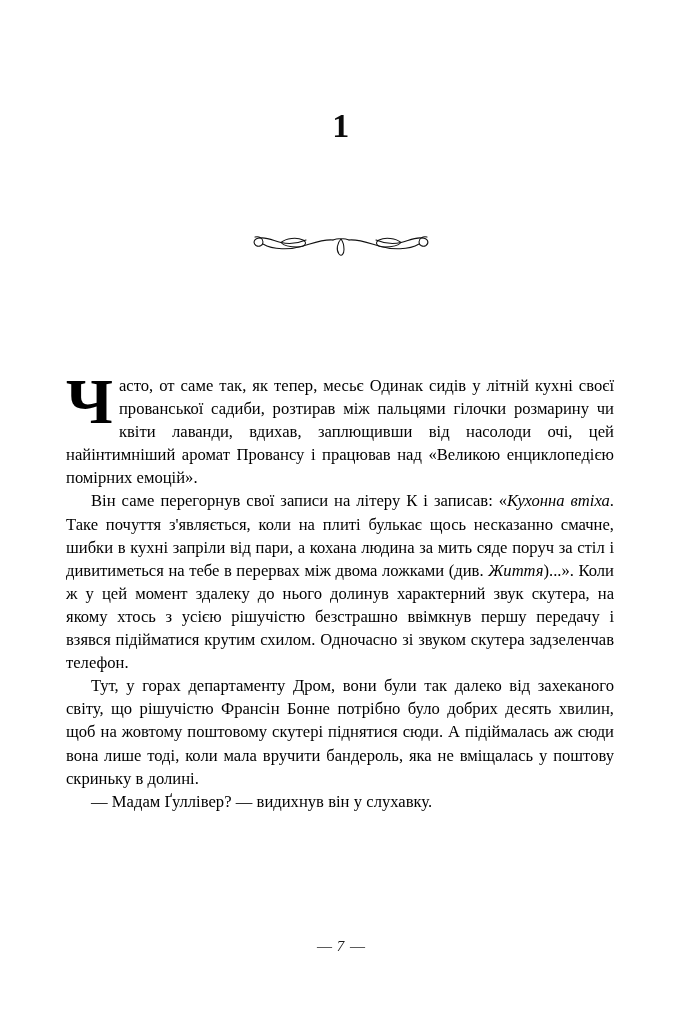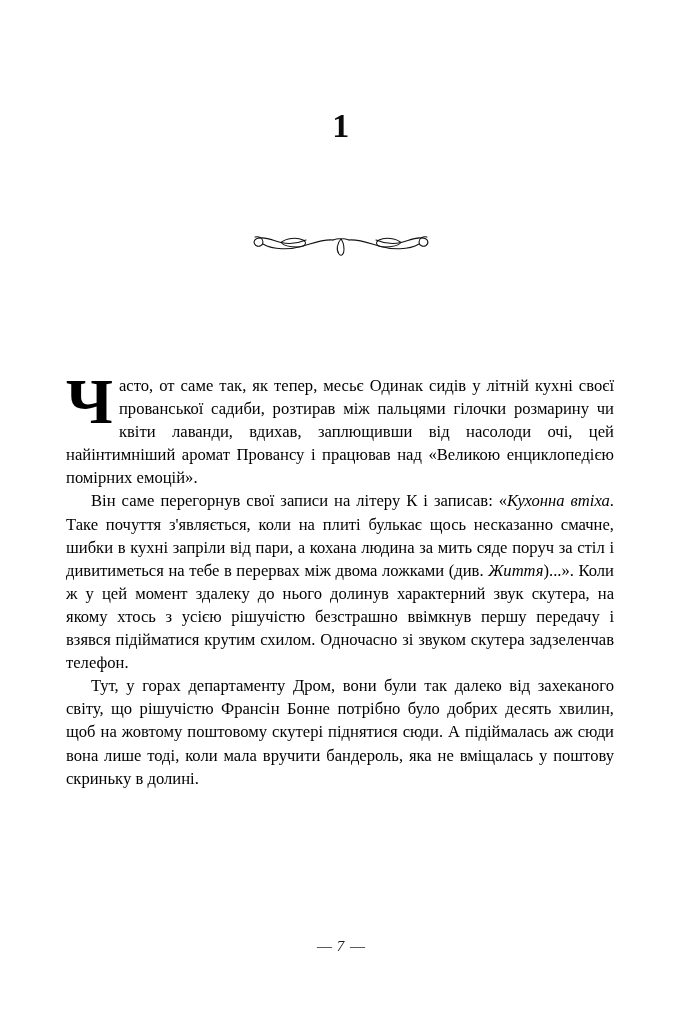--- a/index.html
+++ b/index.html
@@ -149,20 +149,21 @@
 
     <p class="para first">
       <span class="dropcap">Ч</span><span>асто, от саме так, як тепер, месьє Одинак сидів у літній кухні своєї прованської садиби, розтирав між пальцями гілочки розмарину чи квіти лаванди, вдихав, заплющивши від насолоди очі, цей найінтимніший аромат Провансу і працював над «Великою енциклопедією помірних емоцій».</span>
     </p>
 
     <p class="para"><span>Він саме перегорнув свої записи на літеру К і записав: «</span><i>Кухонна втіха</i><span>. Таке почуття з'являється, коли на плиті булькає щось несказанно смачне, шибки в кухні запріли від пари, а кохана людина за мить сяде поруч за стіл і дивитиметься на тебе в перервах між двома ложками (див. </span><i>Життя</i><span>)...». Коли ж у цей момент здалеку до нього долинув характерний звук скутера, на якому хтось з усією рішучістю безстрашно ввімкнув першу передачу і взявся підійматися крутим схилом. Одночасно зі звуком скутера задзеленчав телефон.</span></p>
 
     <p class="para"><span>Тут, у горах департаменту Дром, вони були так далеко від захеканого світу, що рішучістю Франсін Бонне потрібно було добрих десять хвилин, щоб на жовтому поштовому скутері піднятися сюди. А підіймалась аж сюди вона лише тоді, коли мала вручити бандероль, яка не вміщалась у поштову скриньку в долині.</span></p>
 
 
+    <p class="para"><span>— Мадам Ґуллівер? — видихнув він у слухавку.</span></p>
 
   </div>
 
   <div class="folio">
     <span class="dash">—</span>
     <span>7</span>
     <span class="dash">—</span>
   </div>
 
 </div>

